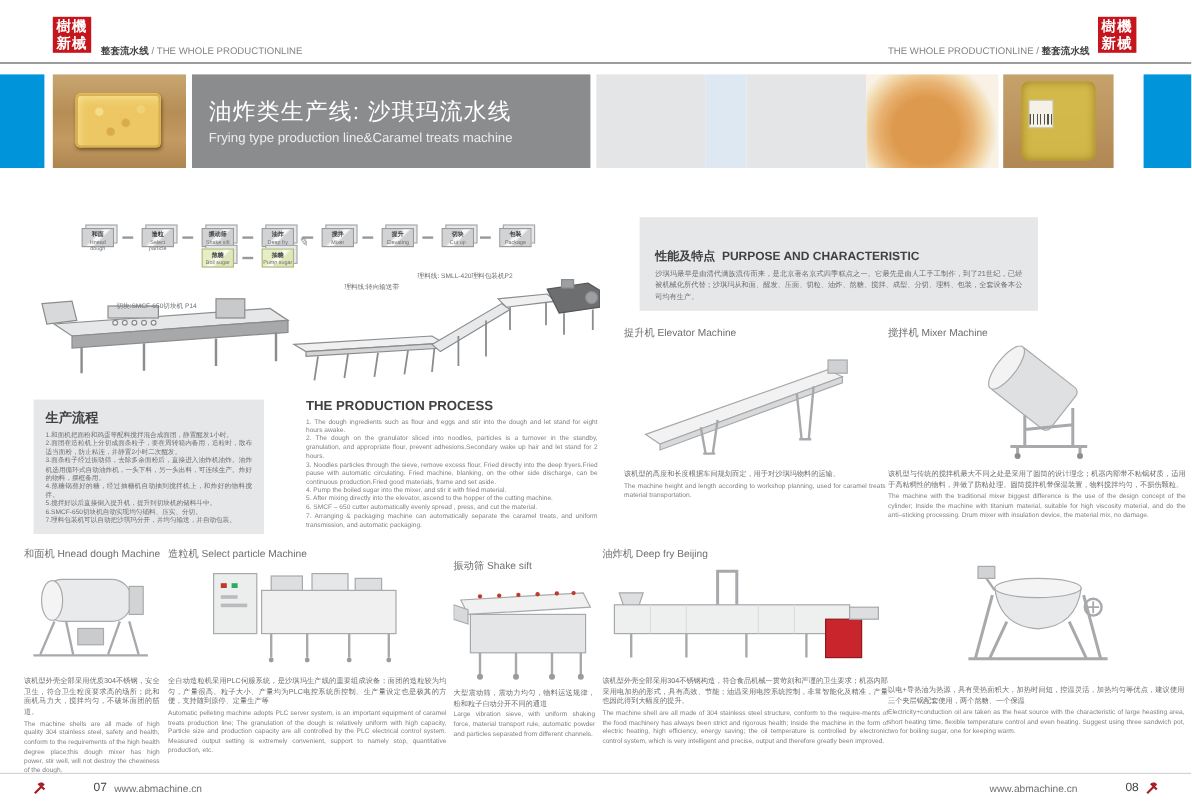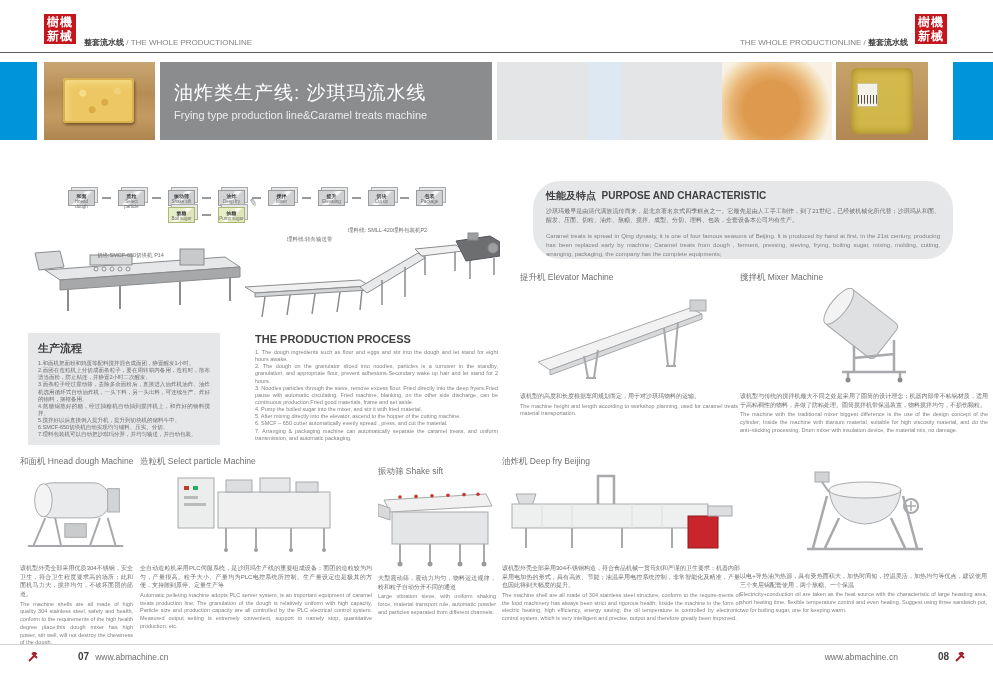--- a/index.html
+++ b/index.html
@@ -60,21 +60,21 @@
   .machine{position:absolute;}
   .m-title{font-size:8.5px;color:#6d6e70;margin-bottom:4px;white-space:nowrap;}
   .m-fig{text-align:center;}
   .m-zh{font-size:6px;line-height:1.45;color:#6d6e70;text-align:justify;margin:4px 0 2px 0;}
   .m-en{font-size:5.5px;line-height:1.4;color:#808285;text-align:justify;margin:0;}
   svg{display:block;margin:0 auto;}
 
   
   .ft-rule{left:0;top:644px;width:993px;height:1px;background:#d1d3d4;}
   .footer{top:651px;font-size:8.5px;color:#6d6e70;display:flex;align-items:center;gap:6px;}
-  .ft-num{font-size:10px;font-weight:bold;color:#414042;padding-left:34px;}
+  .ft-num{font-size:10px;font-weight:normal;color:#414042;padding-left:34px;}
 </style>
 </head>
 <body>
 
 <div class="page">
 
   <div class="abs seal" style="left:44px;top:14px;">樹機新械</div>
   <div class="abs hdr-text" style="left:84px;top:37px;"><b>整套流水线</b><span> / </span><span>THE WHOLE PRODUCTIONLINE</span></div>
   <div class="abs hdr-text" style="right:85px;top:37px;text-align:right;"><span>THE WHOLE PRODUCTIONLINE</span><span> / </span><b>整套流水线</b></div>
   <div class="abs seal" style="left:915px;top:14px;">樹機新械</div>
@@ -197,21 +197,21 @@
     <p class="panel-title">THE PRODUCTION PROCESS</p>
     <div class="small-list en">1. The dough ingredients such as flour and eggs and stir into the dough and let stand for eight hours awake.</div>
     <div class="small-list en">2. The dough on the granulator sliced into noodles, particles is a turnover in the standby, granulation, and appropriate flour, prevent adhesions.Secondary wake up hair and let stand for 2 hours.</div>
     <div class="small-list en">3. Noodles particles through the sieve, remove excess flour. Fried directly into the deep fryers.Fried pause with automatic circulating. Fried machine, blanking, on the other side discharge, can be continuous production.Fried good materials, frame and set aside.</div>
     <div class="small-list en">4. Pump the boiled sugar into the mixer, and stir it with fried material.</div>
     <div class="small-list en">5. After mixing directly into the elevator, ascend to the hopper of the cutting machine.</div>
     <div class="small-list en">6. SMCF – 650 cutter automatically evenly spread , press, and cut the material.</div>
     <div class="small-list en">7. Arranging &amp; packaging machine can automatically separate the caramel treats, and uniform transmission, and automatic packaging.</div>
   </div>
 
-  <div class="abs panel" style="left:533px;top:181px;width:420px;height:78px;padding:8px 13px;overflow:hidden;border-radius:27px;">
+  <div class="abs panel" style="left:533px;top:181px;width:332px;height:78px;padding:26px 13px;overflow:hidden;">
     <p class="panel-title" style="font-size:10px;"><span>性能及特点</span>&nbsp;&nbsp;<span>PURPOSE AND CHARACTERISTIC</span></p>
     <div class="purpose-zh">沙琪玛最早是由清代满族流传而来，是北京著名京式四季糕点之一。它最先是由人工手工制作，到了21世纪，已经被机械化所代替；沙琪玛从和面、醒发、压面、切粒、油炸、熬糖、搅拌、成型、分切、理料、包装，全套设备本公司均有生产。</div>
     <div class="purpose-en">Caramel treats is spread in Qing dynasty, it is one of four famous seasons of Beijing. It is produced by hand at first, in the 21st century, producing has been replaced early by machine; Caramel treats from dough , ferment, pressing, sieving, frying, boiling sugar, mixing, molding, cutting, arranging, packaging, the company has the complete equipments;</div>
   </div>
 
   <div class="machine" style="left:520px;top:272px;width:218px;">
     <div class="m-title">提升机 Elevator Machine</div>
     <div class="m-fig" style="height:100px;">
       <svg width="195" height="98" viewBox="0 0 195 98">
         <polygon points="6,74 158,20 170,26 18,82" fill="#f2f2f3" stroke="#a7a9ac"></polygon>

